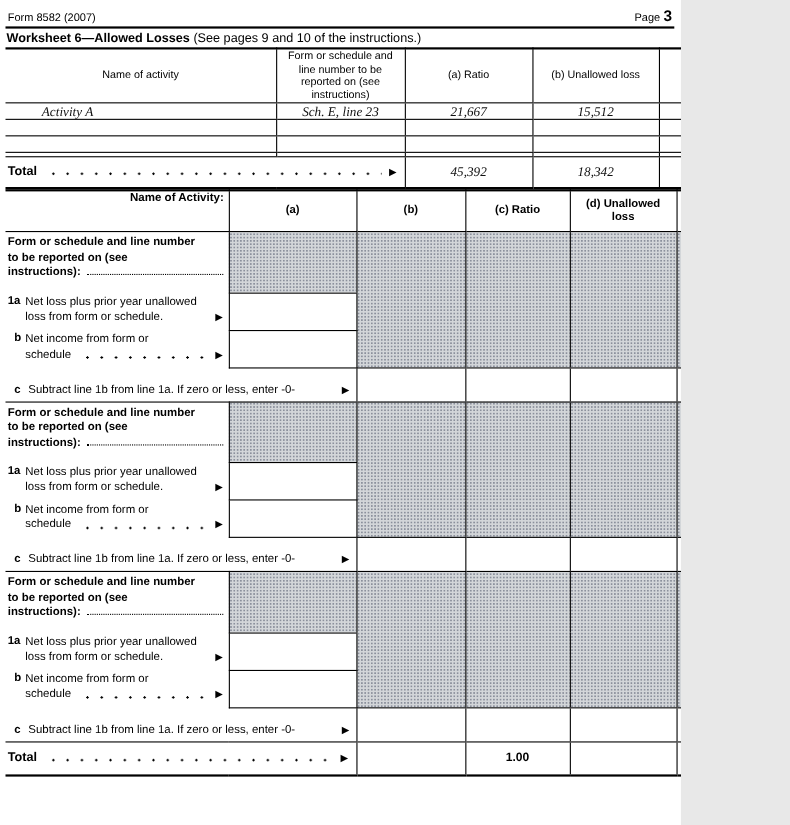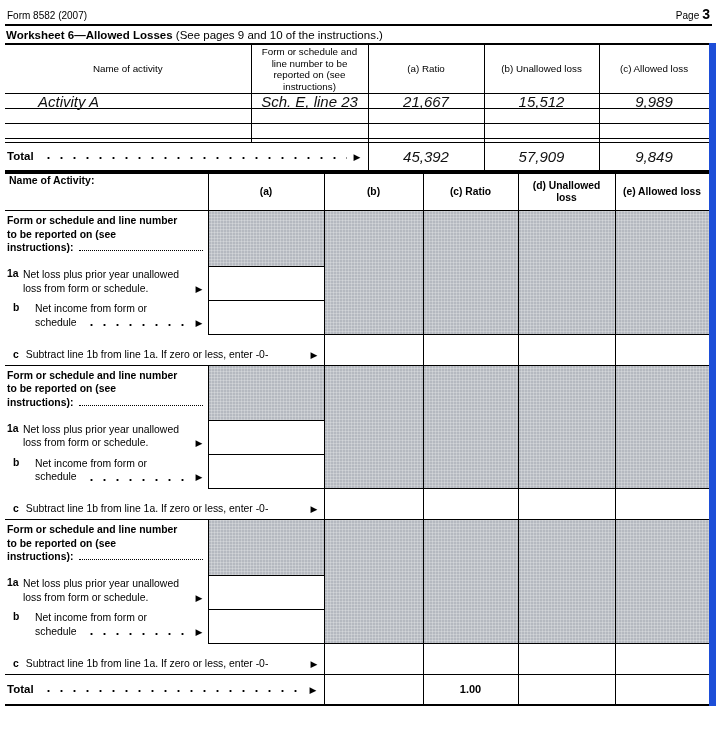--- a/index.html
+++ b/index.html
@@ -1,17 +1,17 @@
 <!DOCTYPE html>
 <html><head>
 <meta charset="utf-8">
 <style>
   html,body { margin:0; padding:0; background:#e8e8e8; }
   .page {
-    width:718px; height:750px; background:#fff; position:relative;
+    width:619px; height:750px; background:#fff; position:relative;
     font-family:"Liberation Sans", sans-serif; color:#000;
     box-sizing:border-box; padding:6px 6px 0 5px; overflow:hidden;
   }
   
   .page-header { display:flex; justify-content:space-between; align-items:baseline; padding:0 2px 2px 2px; }
   .form-id { font-size:10px; }
   .page-indicator { font-size:10px; }
   .page-indicator b { font-size:14px; font-weight:bold; margin-left:3px; }
   .toprule { border-top:2px solid #000; height:0; }
 
@@ -25,21 +25,21 @@
   .bl { border-left:1px solid #000; }
   .br { border-right:7px solid #1d4ed8; }
   .bt2 { border-top:2px solid #000; }
 
   .shaded {
     background-color:#d3d6d9;
     background-image:radial-gradient(circle, #8b909c 0.9px, rgba(0,0,0,0) 1.05px);
     background-size:3px 3px;
   }
 
-  .hand { font-family:Liberation Sans, sans-serif; font-style:italic; font-size:15px; color:#111; }
+  .hand { font-family:Liberation Serif, serif; font-style:italic; font-size:12px; color:#111; }
 
   .arr { font-size:9px; line-height:1; }
   .lineflex { display:flex; align-items:baseline; }
   .sp { flex:1; }
   .dotlead {
     flex:1; height:4px; align-self:flex-end; margin:0 7px 2px 8px;
     background-image:radial-gradient(circle, #000 1px, rgba(0,0,0,0) 1.2px);
     background-size:13px 4px; background-repeat:repeat-x; background-position:0 bottom;
   }
   .dotted-fill { flex:1; border-bottom:1.5px dotted #000; margin:0 2px 2px 6px; }
@@ -52,35 +52,35 @@
   .ws6 .drow .namecell { text-align:left; padding-left:33px; }
   .ws6 .stub td { height:4px; border-bottom:1px solid #000; }
   .ws6 .trow td { height:28px; border-bottom:2px solid #000; }
   .ws6 .total-label { font-size:11px; padding-left:2px; }
   .ws6 .total-label b { font-weight:bold; font-size:11.5px; }
   .ws6 .trow .hand { text-align:center; }
 
   
   .ws7 th { font-size:10.3px; font-weight:bold; text-align:center; border-bottom:1px solid #000; }
   .ws7 .hdr { height:38px; }
-  .ws7 .name-hdr { text-align:left; vertical-align:top; padding:3px 0 0 2px; font-size:10.5px; }
+  .ws7 .name-hdr { text-align:right; vertical-align:top; padding:3px 0 0 2px; font-size:10.5px; }
   .ws7 .hdr th { line-height:1.15; padding:0 4px; }
 
   .ncell { vertical-align:top; font-size:10.4px; }
   .ncell .formlbl { height:52px; padding:3px 0 0 2px; line-height:1.3;font-weight:bold; }
   .ncell .formlbl .dotline { display:flex; align-items:baseline; padding-right:3px; }
   .ncell .lrow { height:32px; display:flex; align-items:flex-start; padding-top:2px; }
   .ncell .lrow b { font-weight:bold; }
   .ncell .l1a { padding-left:2px; }
   .ncell .l1a b { width:16px; flex:none; }
   .ncell .l1b { padding-left:8px; }
   .ncell .l1b b { width:10px; flex:none; }
   .ncell .ltext { flex:1; line-height:1.3; padding-right:5px; }
   .ncell .l1a .ltext .lineflex .sp { flex:1; }
-  .ncell .l1b .ltext { text-align:justify;margin-left:12px; }
+  .ncell .l1b .ltext { text-align:justify; }
   .ws7 td.acell { border-left:1px solid #000; border-bottom:1px solid #000; }
   .ws7 td.gcell { border-left:1px solid #000; border-bottom:1px solid #000; }
   .ws7 .r1 td.acell { height:52px; }
   .ws7 .r2 td.acell, .ws7 .r3 td.acell { height:32px; background:#fff; }
   .ws7 .r4 td { height:31px; border-bottom:1px solid #000; }
   .ws7 .r4 .clabel { vertical-align:bottom; font-size:10.4px; }
   .ws7 .r4 .clabel .cflex { padding:0 6px 5px 8px; align-items:baseline; }
   .ws7 .r4 .clabel b { font-weight:bold; margin-right:7px; }
   .ws7 .r4 .wcell { border-left:1px solid #000; }
   .ws7 .trow td { height:31px; border-bottom:2px solid #000; }
@@ -151,21 +151,21 @@
     </tr>
     <tr class="trow">
       <td class="total-label" colspan="2">
         <div class="lineflex">
           <b>Total</b>
           <span class="dotlead"></span>
           <span class="arr" style="margin-right:7px;">▶</span>
         </div>
       </td>
       <td class="bl hand">45,392</td>
-      <td class="bl hand">57,909</td>
+      <td class="bl hand">18,342</td>
       <td class="bl br hand">9,849</td>
     </tr>
   </tbody>
     </table>
 
 
   <table class="ws7 bt2">
     <colgroup>
         <col style="width:203px">
         <col style="width:116px">

